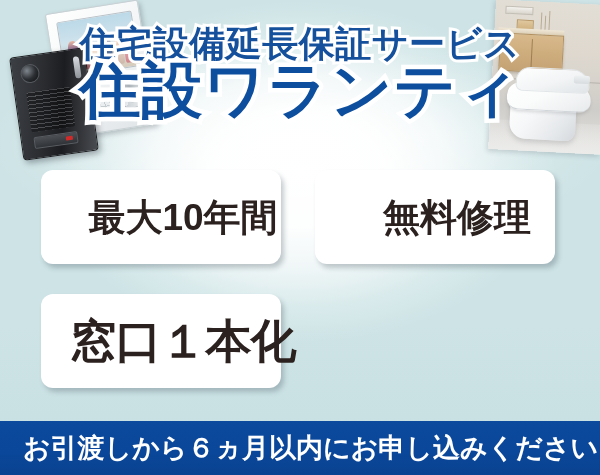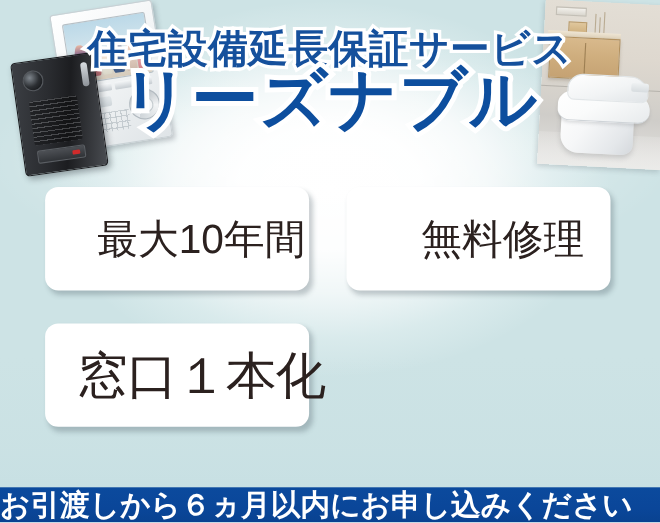--- a/index.html
+++ b/index.html
@@ -362,38 +362,39 @@
     background: #ffffff;
     border-radius: 12px;
     box-shadow: 3px 4px 5px rgba(70,85,95,0.30);
     display: flex;
     align-items: center;
     justify-content: center;
   }
   .feature-label {
     color: #2b211f;
     font-size: 37px;
-    font-weight: normal;
+    font-weight: bold;
     letter-spacing: 0px;
     white-space: nowrap;
     line-height: 1;
     margin-left: 44px;
   }
   .feature-label.tight { letter-spacing: -1px; font-size: 46px; }
 
   
   .cta {
     position: absolute;
     left: 0; right: 0;
     bottom: 0;
-    height: 32px;
+    height: 54px;
     background: linear-gradient(to bottom, #0b4a9d 0%, #0a4699 60%, #094290 100%);
     display: flex;
     align-items: center;
-    justify-content: flex-start;
+    justify-content: center;
+    padding-left: 21px;
   }
   .cta-text {
     color: #ffffff;
     font-size: 27px;
     font-weight: bold;
     letter-spacing: 0px;
     white-space: nowrap;
   }
 </style>
 </head>
@@ -448,21 +449,21 @@
     <div class="toilet-body">
       <div class="t-base"></div>
       <div class="t-seat"></div>
       <div class="t-lid"></div>
       <div class="t-panel"></div>
     </div>
   </div>
 
   <div class="subtitle">住宅設備延長保証サービス</div>
 
-  <div class="title">リーズナブル</div>
+  <div class="title">住設ワランティ</div>
 
   <div class="features">
     <div class="feature-box">
       <span class="feature-label">最大10年間</span>
     </div>
     <div class="feature-box">
       <span class="feature-label">無料修理</span>
     </div>
     <div class="feature-box">
       <span class="feature-label tight">窓口１本化</span>

